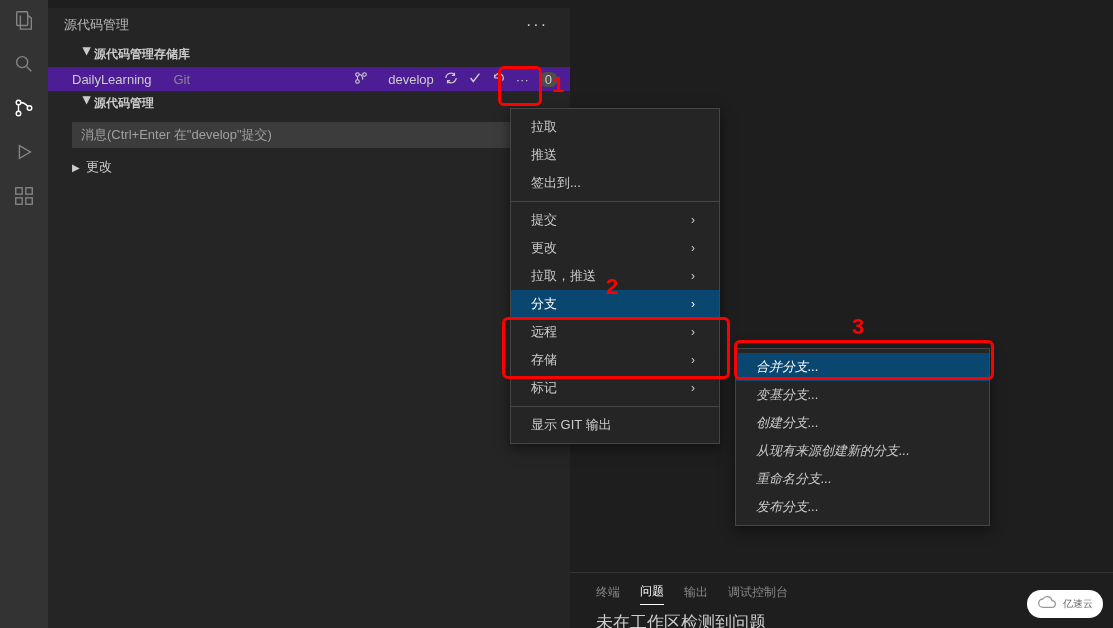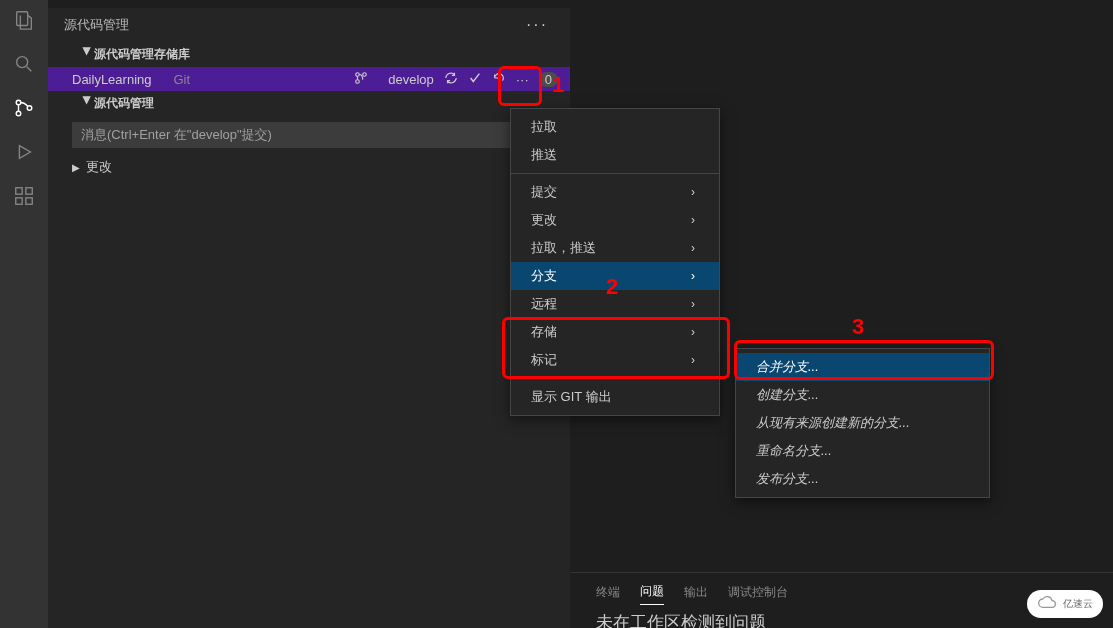--- a/index.html
+++ b/index.html
@@ -149,20 +149,23 @@
 
 <div class="editor-area"></div>
 
 <div class="context-menu mainmenu">
   <div class="item">
       <span>拉取</span>
     </div>
   <div class="item">
       <span>推送</span>
     </div>
+  <div class="item">
+      <span>签出到...</span>
+    </div>
   <div class="sep"></div>
   <div class="item">
       <span>提交</span>
       <span class="arrow">›</span>
     </div>
   <div class="item">
       <span>更改</span>
       <span class="arrow">›</span>
     </div>
   <div class="item">
@@ -187,20 +190,23 @@
     </div>
   <div class="sep"></div>
   <div class="item">
       <span>显示 GIT 输出</span>
     </div>
 </div>
 
 <div class="context-menu submenu">
   <div class="item hovered">
       <span>合并分支...</span>
+    </div>
+  <div class="item">
+      <span>变基分支...</span>
     </div>
   <div class="item">
       <span>创建分支...</span>
     </div>
   <div class="item">
       <span>从现有来源创建新的分支...</span>
     </div>
   <div class="item">
       <span>重命名分支...</span>
     </div>

